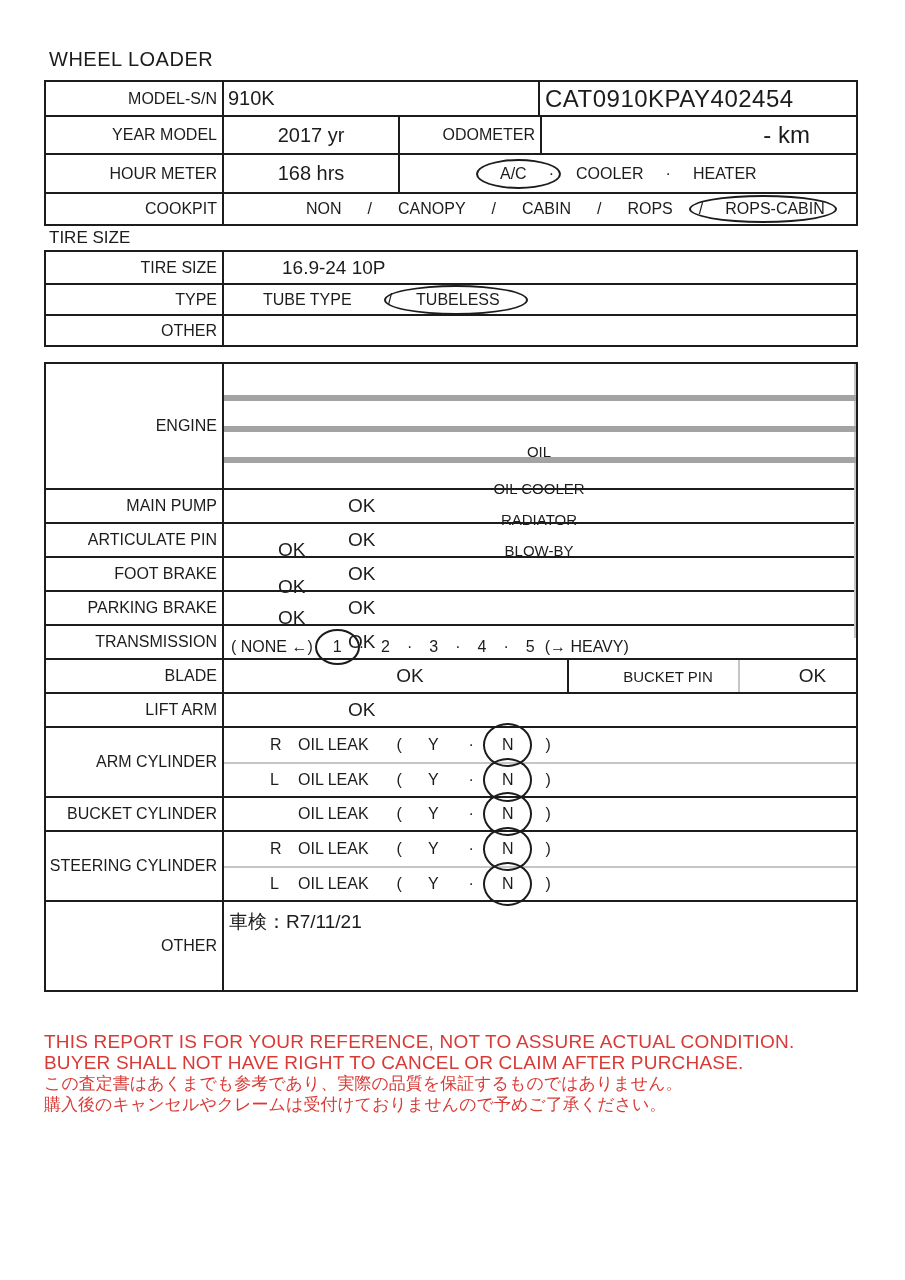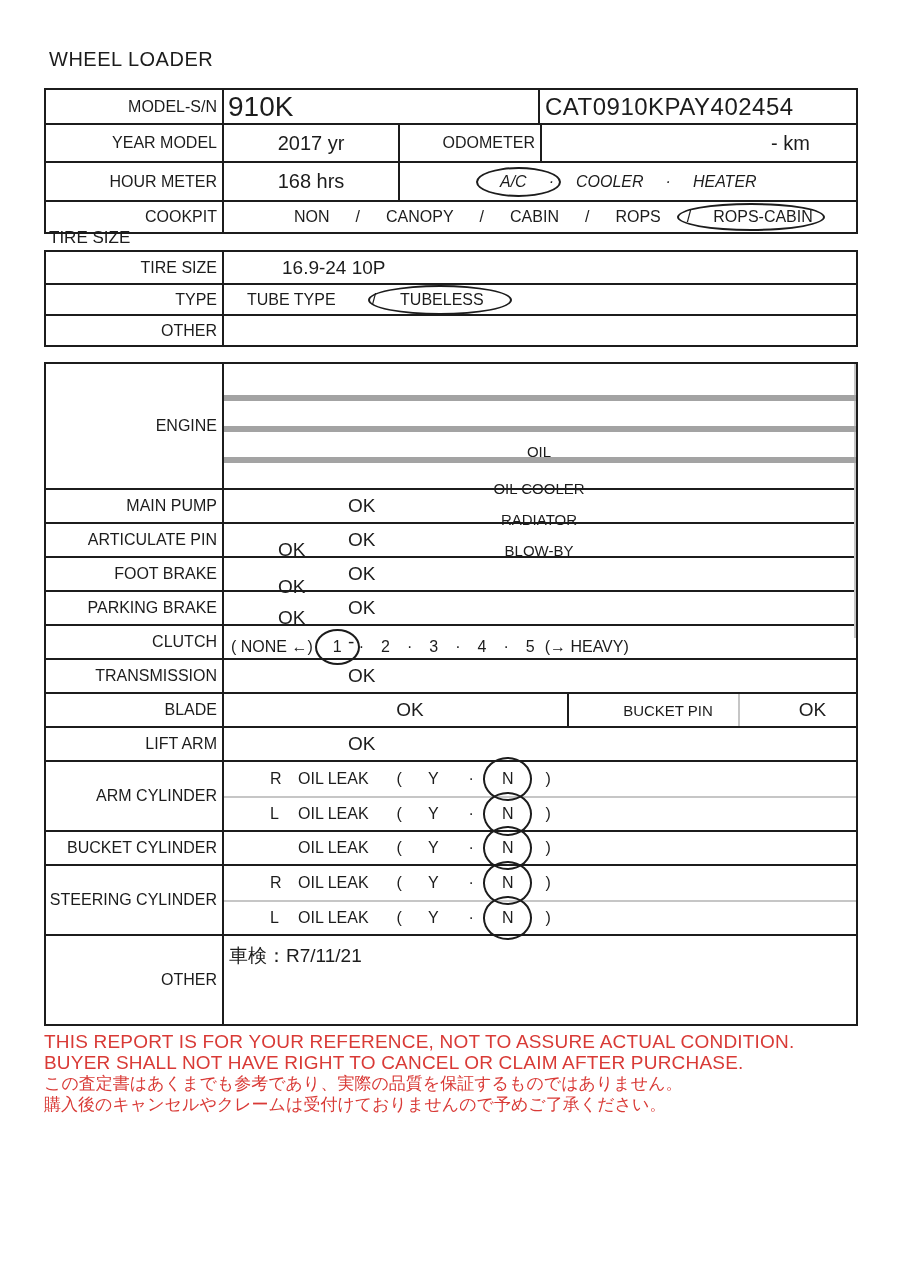--- a/index.html
+++ b/index.html
@@ -17,45 +17,45 @@
 
   .row, .blk { display:flex; align-items:stretch; }
   .lab {
     flex:0 0 178px; width:178px; border-right:2px solid #1c1c1c;
     display:flex; align-items:center; justify-content:flex-end;
     padding-right:5px; font-size:16px; white-space:nowrap;
   }
   .cell { display:flex; align-items:center; white-space:nowrap; }
 
   
-  .t-info { top:88px; }
+  .t-info { top:80px; }
   .r-model   { height:33px; }
   .r-year    { height:38px; }
   .r-hour    { height:39px; }
   .r-cockpit { height:32px; }
-  .v-model  { flex:0 0 316px; border-right:2px solid #1c1c1c; font-size:28px; padding-left:4px; }
+  .v-model  { flex:0 0 316px; border-right:2px solid #1c1c1c; font-size:20px; padding-left:4px; }
   .v-serial { flex:1; font-size:24px; padding-left:5px; letter-spacing:.5px; }
   .v-year   { flex:0 0 176px; border-right:2px solid #1c1c1c; justify-content:center; font-size:20px; }
   .l-odo    { flex:0 0 142px; border-right:2px solid #1c1c1c; justify-content:flex-end; padding-right:5px; font-size:16px; }
-  .v-odo    { flex:1; justify-content:flex-end; padding-right:46px; font-size:20px; }
+  .v-odo    { flex:1; justify-content:flex-end; padding-right:46px; font-size:24px; }
   .v-hour   { flex:0 0 176px; border-right:2px solid #1c1c1c; justify-content:center; font-size:20px; }
-  .v-climate{ flex:1; padding-left:100px; font-size:16px;font-style:italic; }
+  .v-climate{ flex:1; padding-left:100px; font-size:16px; }
   .v-climate > * { margin-left:22px; }
   .v-climate > :first-child { margin-left:0; }
   .v-cockpit{ flex:1; padding-left:70px; font-size:16px; }
   .v-cockpit > * { margin-left:26px; }
-  .v-cockpit > :first-child { margin-left:0; }
+  .v-cockpit > :first-child { margin-left:12px; }
   .v-cockpit > .ml-rc { margin-left:22px; }
 
   
   .t-tire { top:250px; }
   .t-tire .row { height:31px; }
   .v-size { flex:1; padding-left:58px; font-size:19px; }
   .v-type { flex:1; padding-left:23px; font-size:16px; }
-  .v-type > * { margin-left:0; }
+  .v-type > * { margin-left:16px; }
   .v-type .ml-slash { margin-left:36px; }
   .v-type .ml-tl    { margin-left:24px; }
   .v-empty { flex:1; }
 
   
   .t-insp { top:362px; }
   .blkrows { flex:1; display:flex; flex-direction:column; }
   .srow { display:flex; align-items:stretch; height:31px;flex-direction:column; }
   .srow + .srow { border-top:6px solid #a3a3a3; }
   .srow + .srow.light { border-top:2px solid #c6c6c6; }
@@ -217,24 +217,20 @@
     </div>
     <div class="row r-simple">
       <div class="lab">FOOT BRAKE</div>
       <div class="cell v-ok">OK</div>
     </div>
     <div class="row r-simple">
       <div class="lab">PARKING BRAKE</div>
       <div class="cell v-ok">OK</div>
     </div>
     <div class="row r-simple">
-      <div class="lab">CLUTCH</div>
-      <div class="cell v-ok">-</div>
-    </div>
-    <div class="row r-simple">
       <div class="lab">TRANSMISSION</div>
       <div class="cell v-ok">OK</div>
     </div>
 
     <div class="row r-simple">
       <div class="lab">BLADE</div>
       <div class="cell b-val">OK</div>
       <div class="cell b-pin">BUCKET PIN</div>
       <div class="cell b-pinval">OK</div>
     </div>

